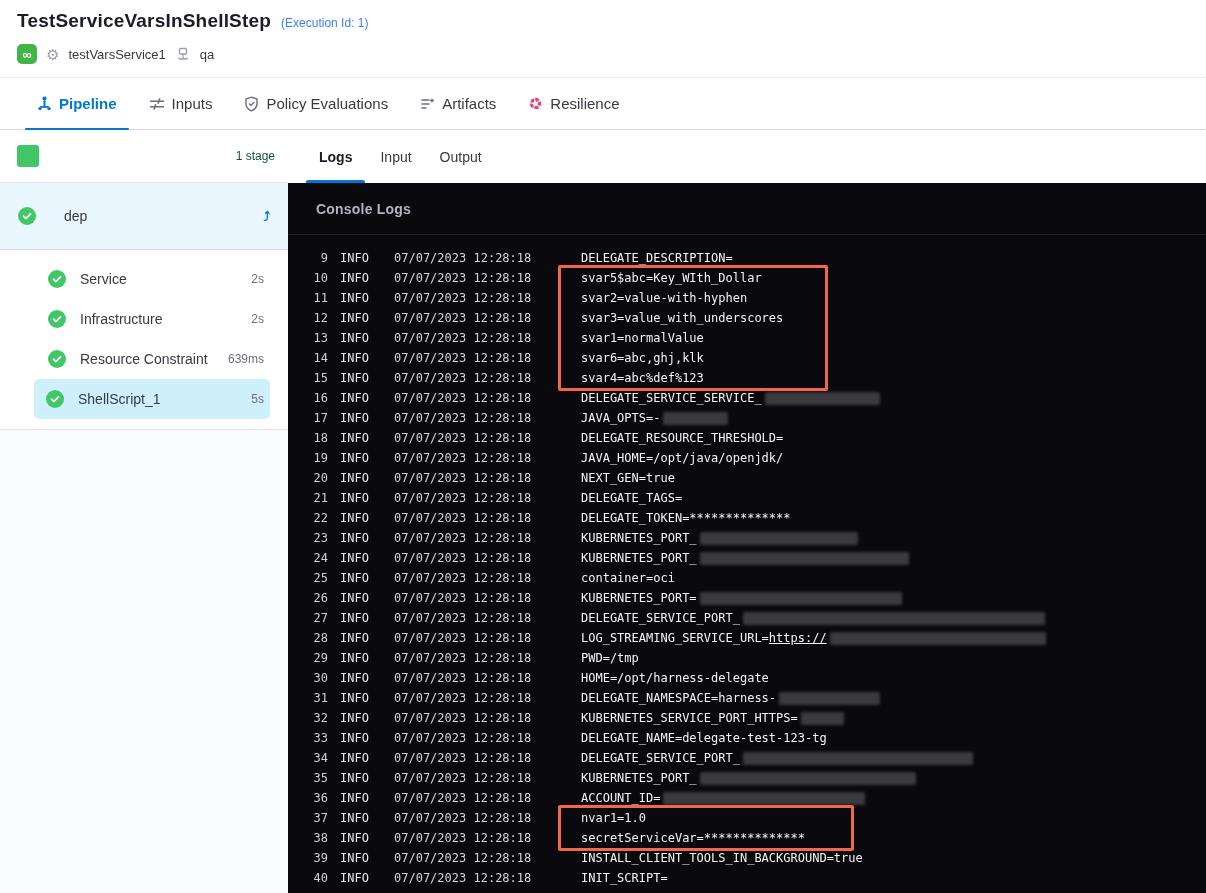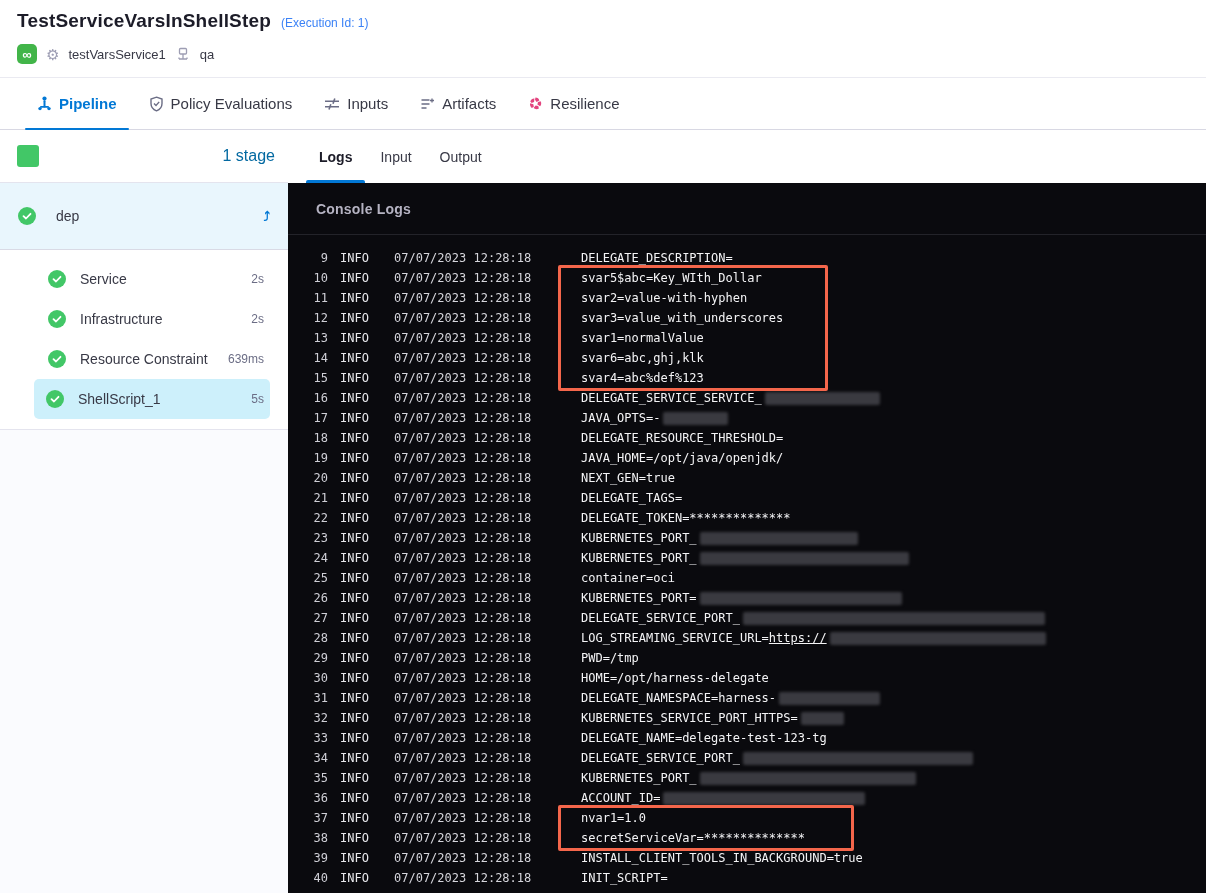--- a/index.html
+++ b/index.html
@@ -27,23 +27,23 @@
   .main-tab.active { color:#0278d5; font-weight:bold; }
   .main-tab.active::after { content:""; position:absolute; left:0; right:0; bottom:-1px; height:2px;
               background:#0278d5; border-radius:2px; }
 
   
   .content { display:flex; height:763px; }
   .sidebar { width:288px; background:#fafbfe; display:flex; flex-direction:column; }
   .stage-bar { height:53px; background:#fff; border-bottom:1px solid #e4e4ee; display:flex;
                align-items:center; justify-content:space-between; padding:0 13px 0 17px; }
   .stage-square { width:22px; height:22px; border-radius:3px; background:#42c767; }
-  .stage-count { font-size:16px; color:#0369a1; }
+  .stage-count { font-size:12px; color:#14532d; }
   .group-row { height:67px; background:#e9f6fd; border-bottom:1px solid #d9dae5; display:flex;
-               align-items:center; padding:0 18px; gap:20px; }
+               align-items:center; padding:0 18px; gap:28px; }
   .check-circle { width:18px; height:18px; border-radius:50%; background:#42c767; flex:none;
                   display:flex; align-items:center; justify-content:center; }
   .check-circle svg { display:block; }
   .group-label { font-size:14px; color:#383946; flex:1; }
   .chevron-up { color:#0278d5; font-size:13px; font-weight:bold; }
   .steps { background:#fff; border-bottom:1px solid #e4e4ee; padding:9px 0 10px 16px; }
   .step-row { height:40px; display:flex; align-items:center; gap:14px; padding:0 22px 0 30px;
               margin:0 2px; border-radius:5px; cursor:pointer; }
   .step-row.selected { background:#cdf0fb; margin:0 18px 0 18px; padding:0 6px 0 12px; }
   .step-label { font-size:14px; color:#383946; flex:1; }
@@ -107,37 +107,37 @@
             <circle cx="3" cy="12.6" r="1.7"></circle>
             <circle cx="12" cy="12.6" r="1.7"></circle>
             <rect x="3" y="10" width="9" height="1.8" rx="0.9"></rect>
           </g>
         </svg>
       </span>
       <span>Pipeline</span>
     </div>
     <div class="main-tab">
       <span class="ticon">
-        <svg width="15" height="16" viewBox="0 0 15 16">
-          <path d="M7.5 1.2 13 3v4.4c0 3.6-2.4 6.2-5.5 7.4C4.4 13.6 2 11 2 7.4V3z" fill="none" stroke="#6b6d85" stroke-width="1.4"></path>
-          <path d="M5 7.6 7 9.5l3.2-3.6" stroke="#6b6d85" stroke-width="1.4" fill="none"></path>
-        </svg>
-      </span>
-      <span>Policy Evaluations</span>
-    </div>
-    <div class="main-tab">
-      <span class="ticon">
         <svg width="16" height="14" viewBox="0 0 16 14">
           <g stroke="#6b6d85" stroke-width="1.5" fill="none">
             <path d="M1 4.2h14M1 9.8h14"></path>
             <path d="M10.8 1.6 9 6.8M6.8 7.2 5 12.4" stroke-width="1.6"></path>
           </g>
         </svg>
       </span>
       <span>Inputs</span>
+    </div>
+    <div class="main-tab">
+      <span class="ticon">
+        <svg width="15" height="16" viewBox="0 0 15 16">
+          <path d="M7.5 1.2 13 3v4.4c0 3.6-2.4 6.2-5.5 7.4C4.4 13.6 2 11 2 7.4V3z" fill="none" stroke="#6b6d85" stroke-width="1.4"></path>
+          <path d="M5 7.6 7 9.5l3.2-3.6" stroke="#6b6d85" stroke-width="1.4" fill="none"></path>
+        </svg>
+      </span>
+      <span>Policy Evaluations</span>
     </div>
     <div class="main-tab">
       <span class="ticon">
         <svg width="15" height="14" viewBox="0 0 15 14">
           <g stroke="#6b6d85" stroke-width="1.5" fill="none">
             <path d="M1.5 3h8M1.5 7h8M1.5 11h5"></path>
           </g>
           <path d="M12 1.5v4M10 3.5h4" stroke="#6b6d85" stroke-width="1.3"></path>
         </svg>
       </span>

